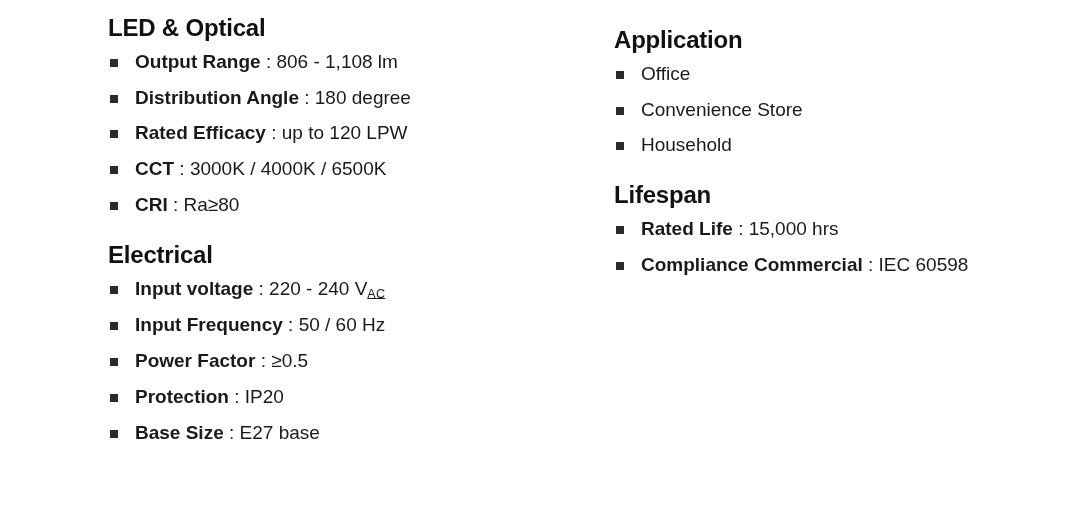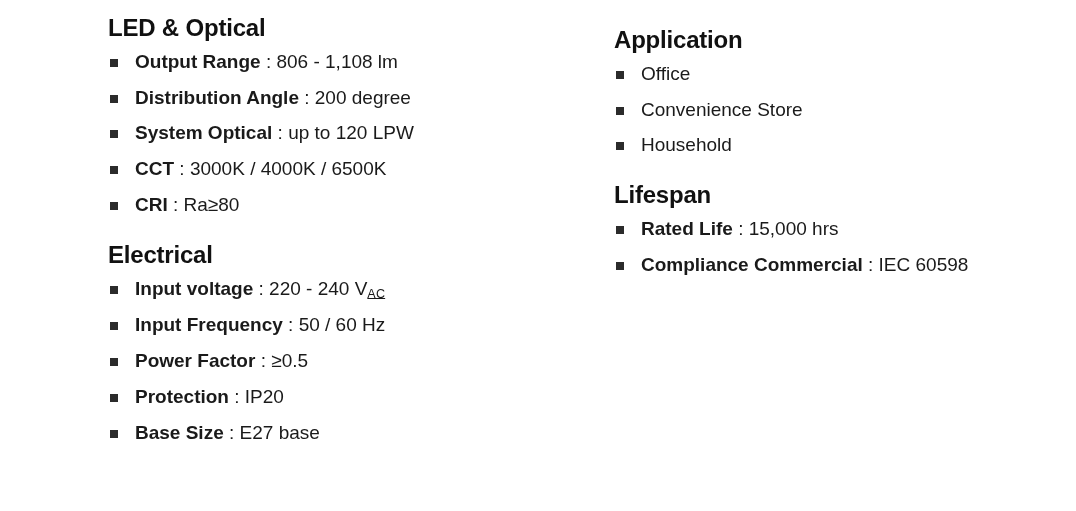--- a/index.html
+++ b/index.html
@@ -95,24 +95,24 @@
 
   <div class="col col-left top-pad-left">
 
     <div class="section">
       <h2 class="section-title">LED &amp; Optical</h2>
       <ul class="spec-list">
         <li>
           <span class="bullet"></span><span class="lbl">Output Range</span><span class="val"> : </span><span class="val">806 - 1,108 lm</span>
         </li>
         <li>
-          <span class="bullet"></span><span class="lbl">Distribution Angle</span><span class="val"> : </span><span class="val">200 degree</span>
+          <span class="bullet"></span><span class="lbl">Distribution Angle</span><span class="val"> : </span><span class="val">180 degree</span>
         </li>
         <li>
-          <span class="bullet"></span><span class="lbl">System Optical</span><span class="val"> : </span><span class="val">up to 120 LPW</span>
+          <span class="bullet"></span><span class="lbl">Rated Efficacy</span><span class="val"> : </span><span class="val">up to 120 LPW</span>
         </li>
         <li>
           <span class="bullet"></span><span class="lbl">CCT</span><span class="val"> : </span><span class="val">3000K / 4000K / 6500K</span>
         </li>
         <li>
           <span class="bullet"></span><span class="lbl">CRI</span><span class="val"> : </span><span class="val">Ra≥80</span>
         </li>
       </ul>
     </div>
 

